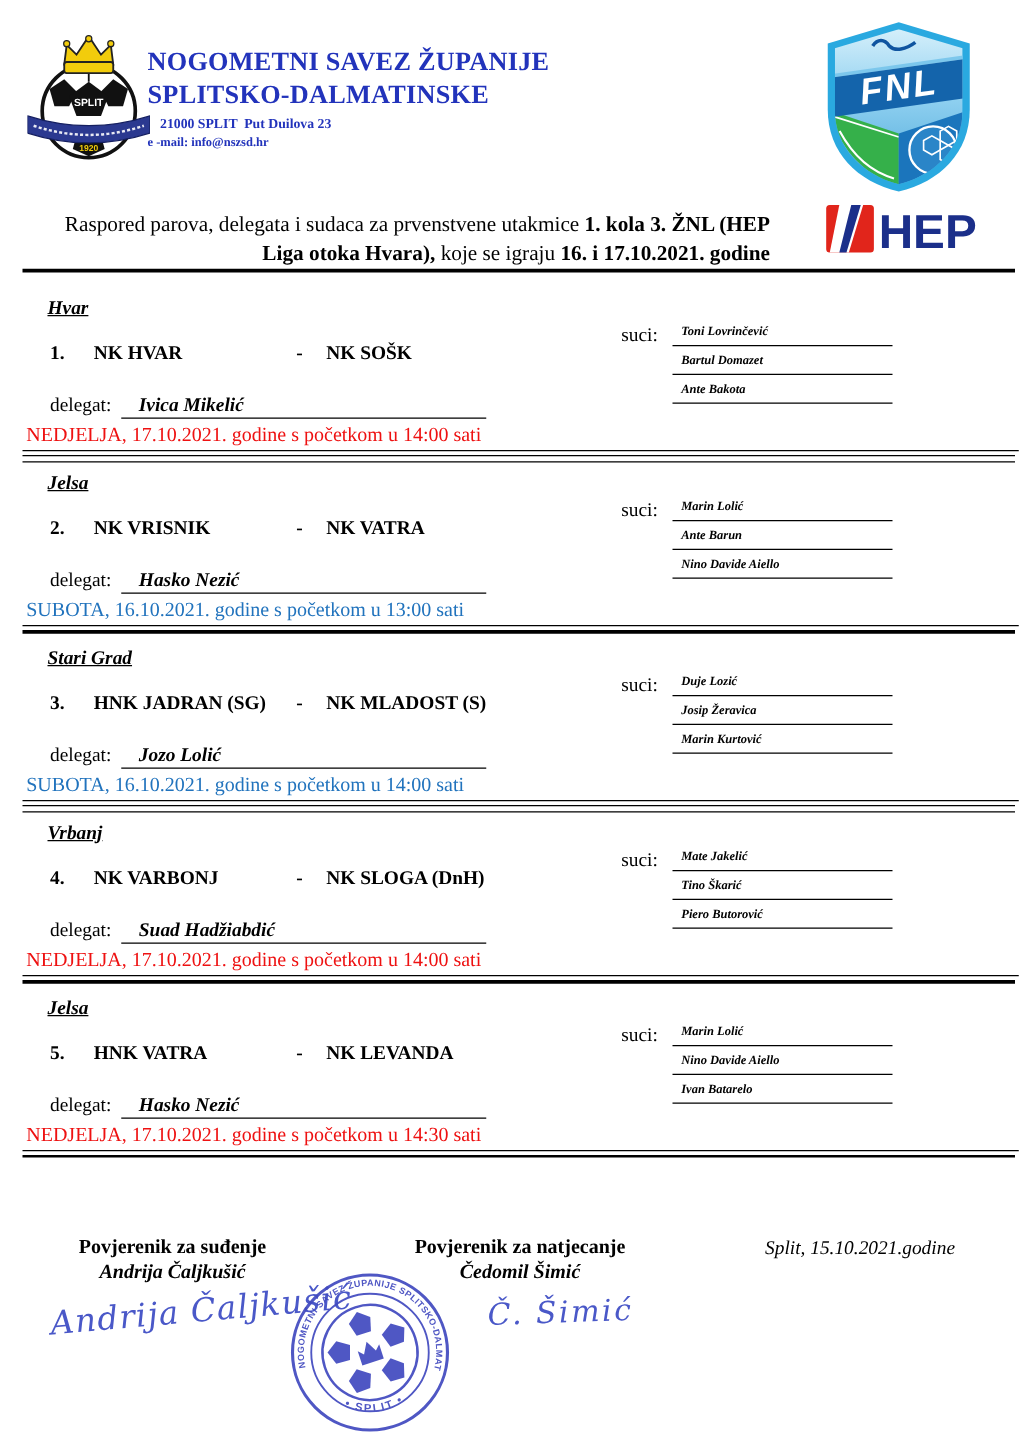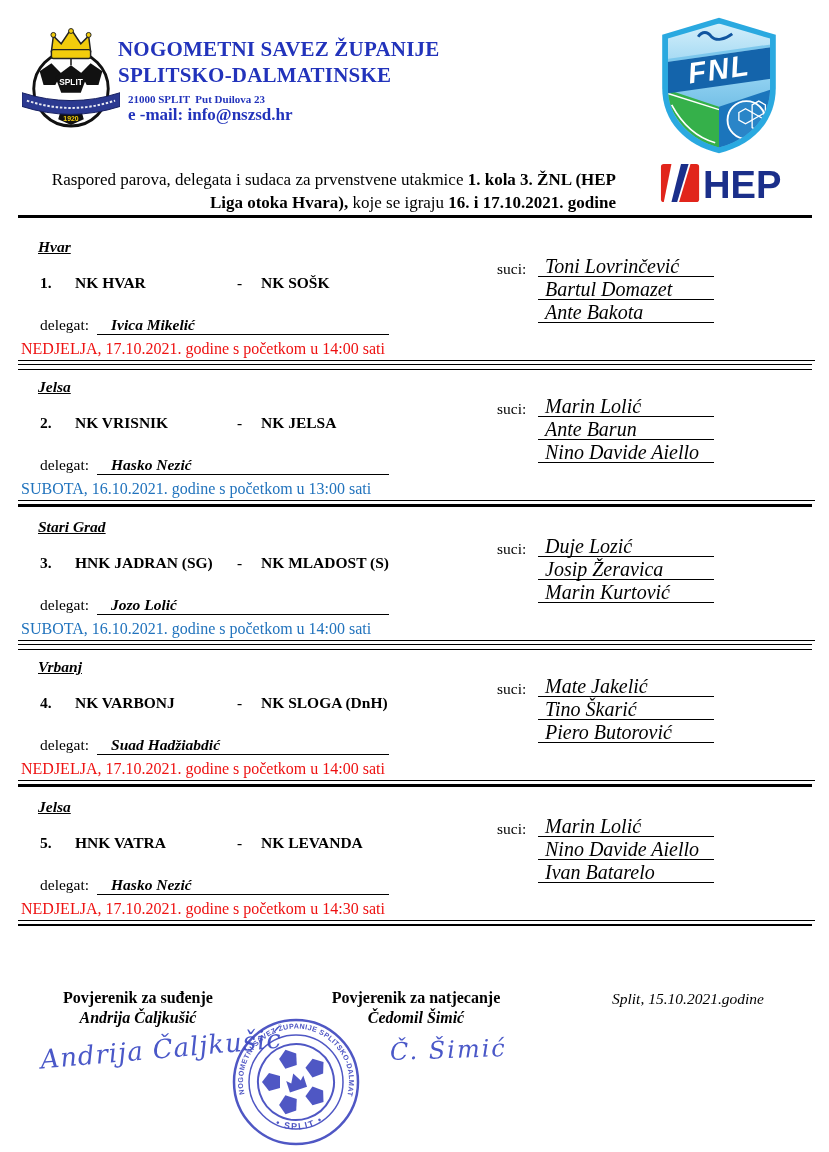--- a/index.html
+++ b/index.html
@@ -4,41 +4,41 @@
 <style>
   html,body{margin:0;padding:0;background:#ffffff;}
   .page{position:relative;width:829px;height:1152px;background:#fff;overflow:hidden;
         font-family:"Liberation Serif", serif;color:#000;}
   .abs{position:absolute;}
 
   
   .org-block{left:118px;top:36px;font-family:Liberation Serif, serif;}
   .org-line{font-size:21px;font-weight:bold;color:var(--title_blue);line-height:26px;letter-spacing:.2px;}
   .addr{font-size:11px;font-weight:bold;color:var(--title_blue);margin-left:10px;line-height:16px;margin-top:3px;white-space:pre-wrap;}
-  .email{font-size:17px;font-weight:bold;color:var(--title_blue);margin-left:10px;line-height:16px;white-space:pre-wrap;}
+  .email{font-size:10px;font-weight:bold;color:var(--title_blue);line-height:16px;white-space:pre-wrap;}
   .club-logo{left:22px;top:26px;width:98px;height:108px;}
   .fnl-logo{left:650px;top:14px;width:138px;height:142px;}
   .hep-logo{left:660px;top:160px;width:124px;height:46px;}
 
   
   .intro{left:16px;top:152px;width:600px;font-size:17px;line-height:1.33;text-align:right;}
   .b{font-weight:bold;}
   .sep-top{left:18px;top:215px;width:794px;height:3px;background:#000;}
 
   
   .matches{left:0;top:226px;width:710px;}
   .match{position:relative;width:829px;height:140px;}
   .place{position:absolute;left:38px;top:12px;font-size:15.5px;font-weight:bold;font-style:italic;text-decoration:underline;}
   .match-row{position:absolute;left:40px;top:48px;display:flex;font-size:15.5px;font-weight:bold;white-space:nowrap;}
   .num{width:35px;}
   .home{width:162px;}
   .dash{width:24px;}
   .suci-label{position:absolute;left:497px;top:34px;font-size:15.5px;}
   .refs{position:absolute;left:538px;top:30px;width:176px;}
-  .ref{font-size:20px;font-weight:normal;font-style:italic;height:20px;line-height:20px;
+  .ref{font-size:10px;font-weight:bold;font-style:italic;height:20px;line-height:20px;
        border-bottom:1.4px solid #000;margin-bottom:2px;padding-left:7px;white-space:nowrap;}
   .delegat-row{position:absolute;left:40px;top:90px;font-size:15.5px;}
   .delegat-name{display:inline-block;width:278px;border-bottom:1.4px solid #000;font-weight:bold;font-style:italic;padding-left:14px;margin-left:8px;}
   .date-row{position:absolute;left:18px;top:112px;width:794px;height:22px;line-height:22px;
             border-bottom:1.4px solid #000;font-size:16px;padding-left:3px;white-space:nowrap;}
   .date-row[data-color="red"]{color:var(--date_red);}
   .date-row[data-color="blue"]{color:var(--date_blue);}
   .divider{position:absolute;left:18px;top:138px;width:794px;}
   .divider.double{height:4px;border-top:1.4px solid #000;border-bottom:1.4px solid #000;}
   .divider.thick{height:3px;background:#000;}
@@ -153,21 +153,21 @@
       <div class="date-row" data-color="red">NEDJELJA, 17.10.2021. godine s početkom u 14:00 sati</div>
       <div class="divider double"></div>
     </section>
 
     <section class="match">
       <div class="place">Jelsa</div>
       <div class="match-row">
         <span class="num">2.</span>
         <span class="home">NK VRISNIK</span>
         <span class="dash">-</span>
-        <span class="away">NK JELSA</span>
+        <span class="away">NK VATRA</span>
       </div>
       <div class="suci-label">suci:</div>
       <div class="refs">
         <div class="ref">Marin Lolić</div>
         <div class="ref">Ante Barun</div>
         <div class="ref">Nino Davide Aiello</div>
       </div>
       <div class="delegat-row">
         <span>delegat:</span><span class="delegat-name">Hasko Nezić</span>
       </div>

